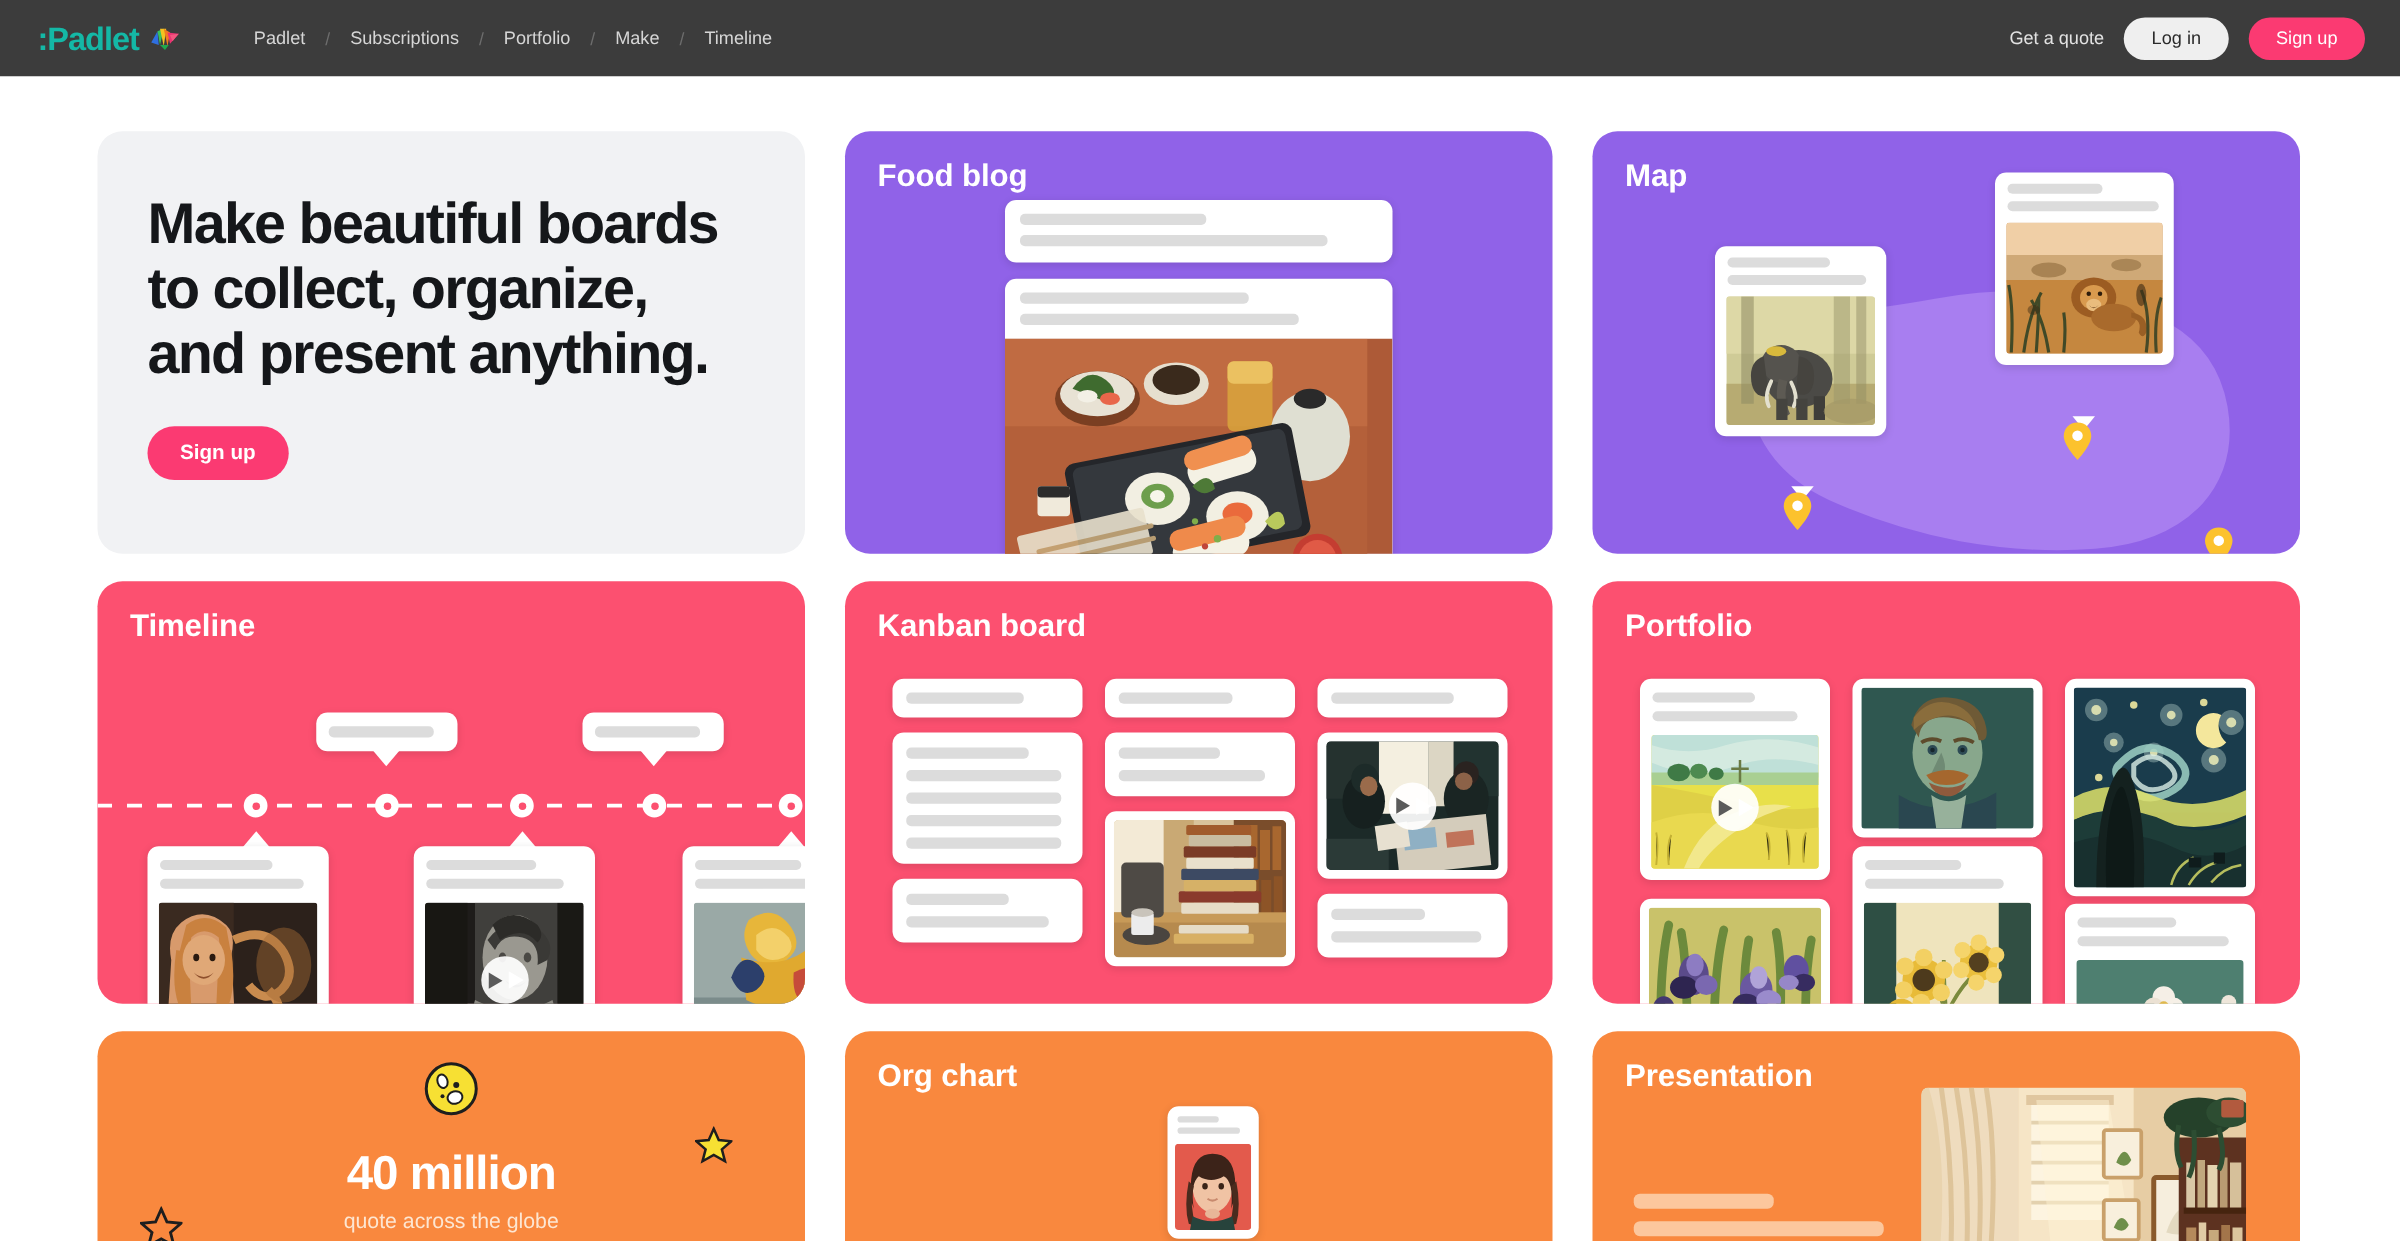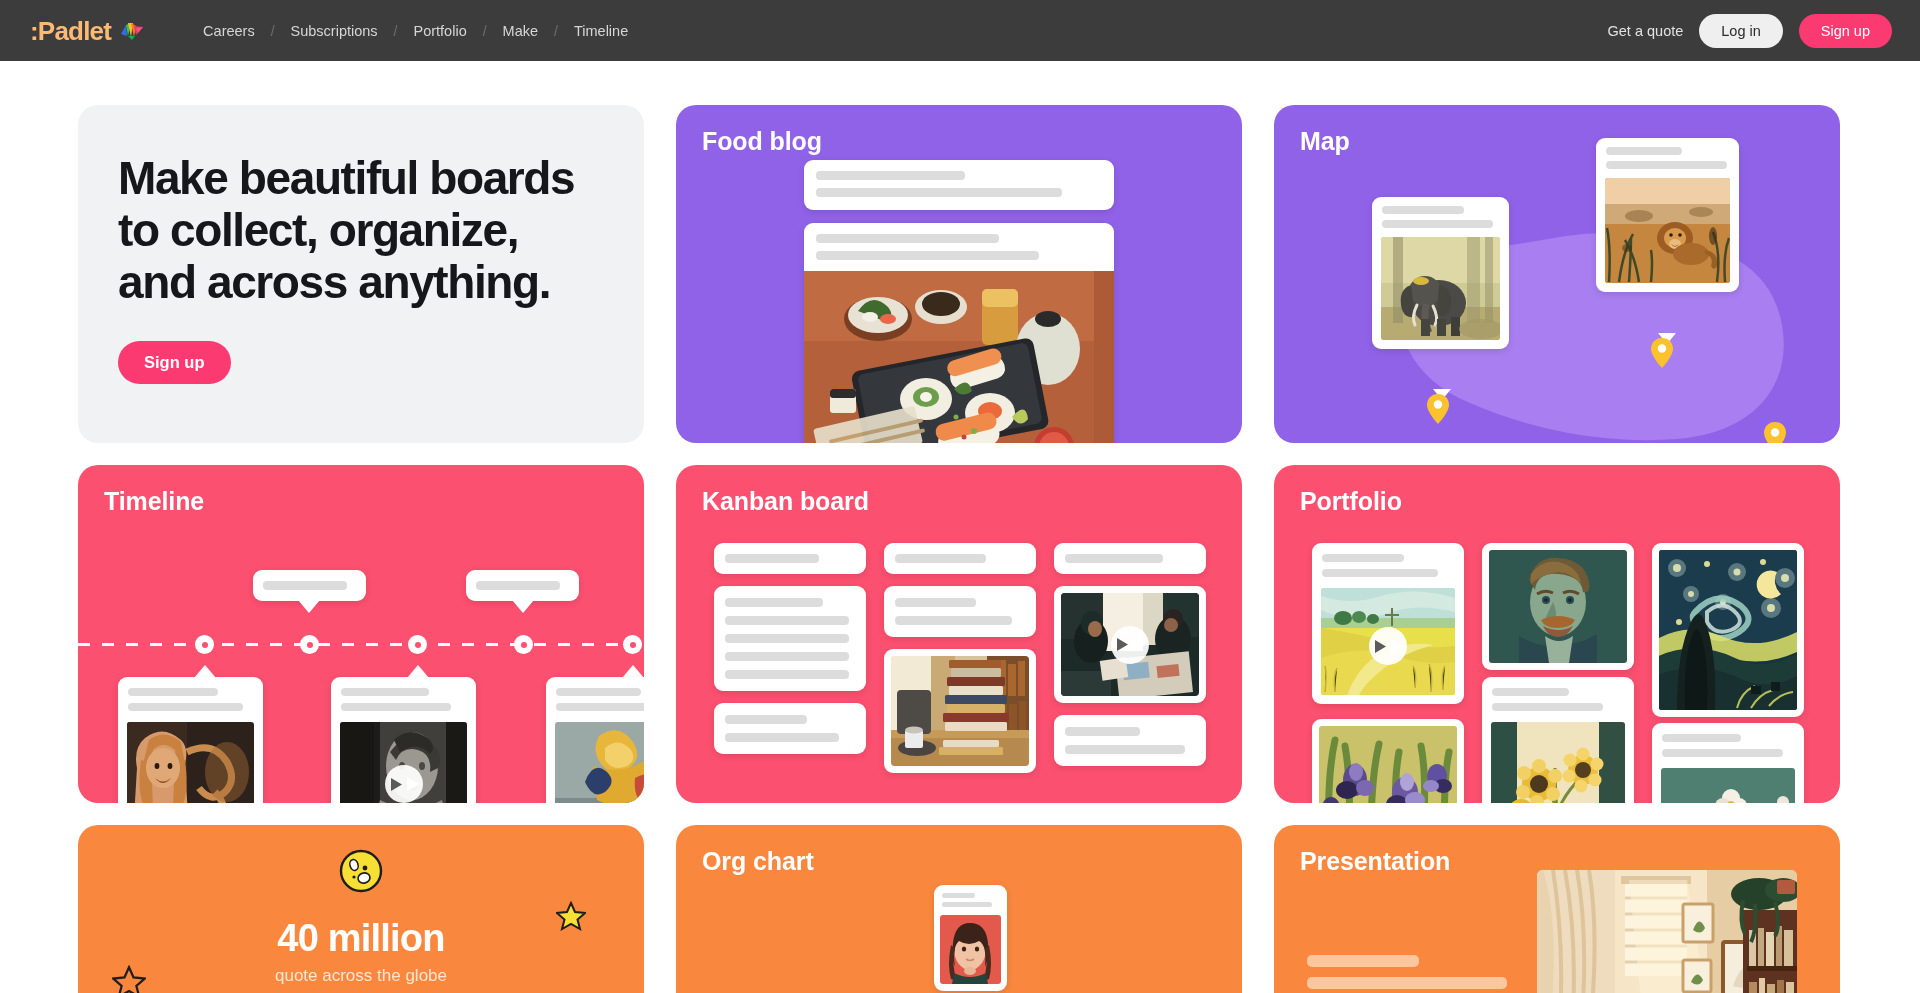--- a/index.html
+++ b/index.html
@@ -13,21 +13,21 @@
   
   .header {
     position: relative;
     width: 1920px; height: 61px;
     background: #3c3c3c;
     display: flex; align-items: center;
     padding: 0 28px 0 30px;
   }
   .brand { display: flex; align-items: center; gap: 8px; margin-right: 42px; }
   .wordmark {
-    color: #fdba74;
+    color: #14b8a6;
     font-size: 26px;
     font-weight: 700;
     letter-spacing: -0.8px;
     line-height: 1;
     white-space: nowrap;
   }
   .logo-mark { width: 26px; height: 24px; display: block; }
 
   .nav { display: flex; align-items: center; gap: 0px; }
   .nav-link {
@@ -207,21 +207,21 @@
         <polygon points="9,4 12,18 14,4" fill="#f2c321"></polygon>
         <polygon points="12,4 15,18 17,7" fill="#f07c1e"></polygon>
         <polygon points="15,7 17,16 24,8" fill="#ea3372"></polygon>
         <polygon points="17,9 24,8 19,14" fill="#f2567f"></polygon>
         <polygon points="9,17 13,21 16,17" fill="#1fa94d"></polygon>
       </svg>
     </span>
   </div>
 
   <nav class="nav">
-    <span class="nav-link">Careers</span>
+    <span class="nav-link">Padlet</span>
     <span class="nav-sep">/</span>
     <span class="nav-link">Subscriptions</span>
     <span class="nav-sep">/</span>
     <span class="nav-link">Portfolio</span>
     <span class="nav-sep">/</span>
     <span class="nav-link">Make</span>
     <span class="nav-sep">/</span>
     <span class="nav-link">Timeline</span>
   </nav>
 
@@ -231,21 +231,21 @@
     <button class="btn-signup-top">Sign up</button>
   </div>
 </div>
 
 <div class="grid">
 
   <div class="hero">
     <h1>
       <span>Make beautiful boards</span><br>
       <span>to collect, organize,</span><br>
-      <span>and across anything.</span>
+      <span>and present anything.</span>
     </h1>
     <button class="hero-btn">Sign up</button>
   </div>
 
   <div class="card c-purple">
     <div class="card-title">Food blog</div>
 
     <div class="wcard fb-1">
       <div class="pad">
         <div class="bar" style="width:52%"></div>

